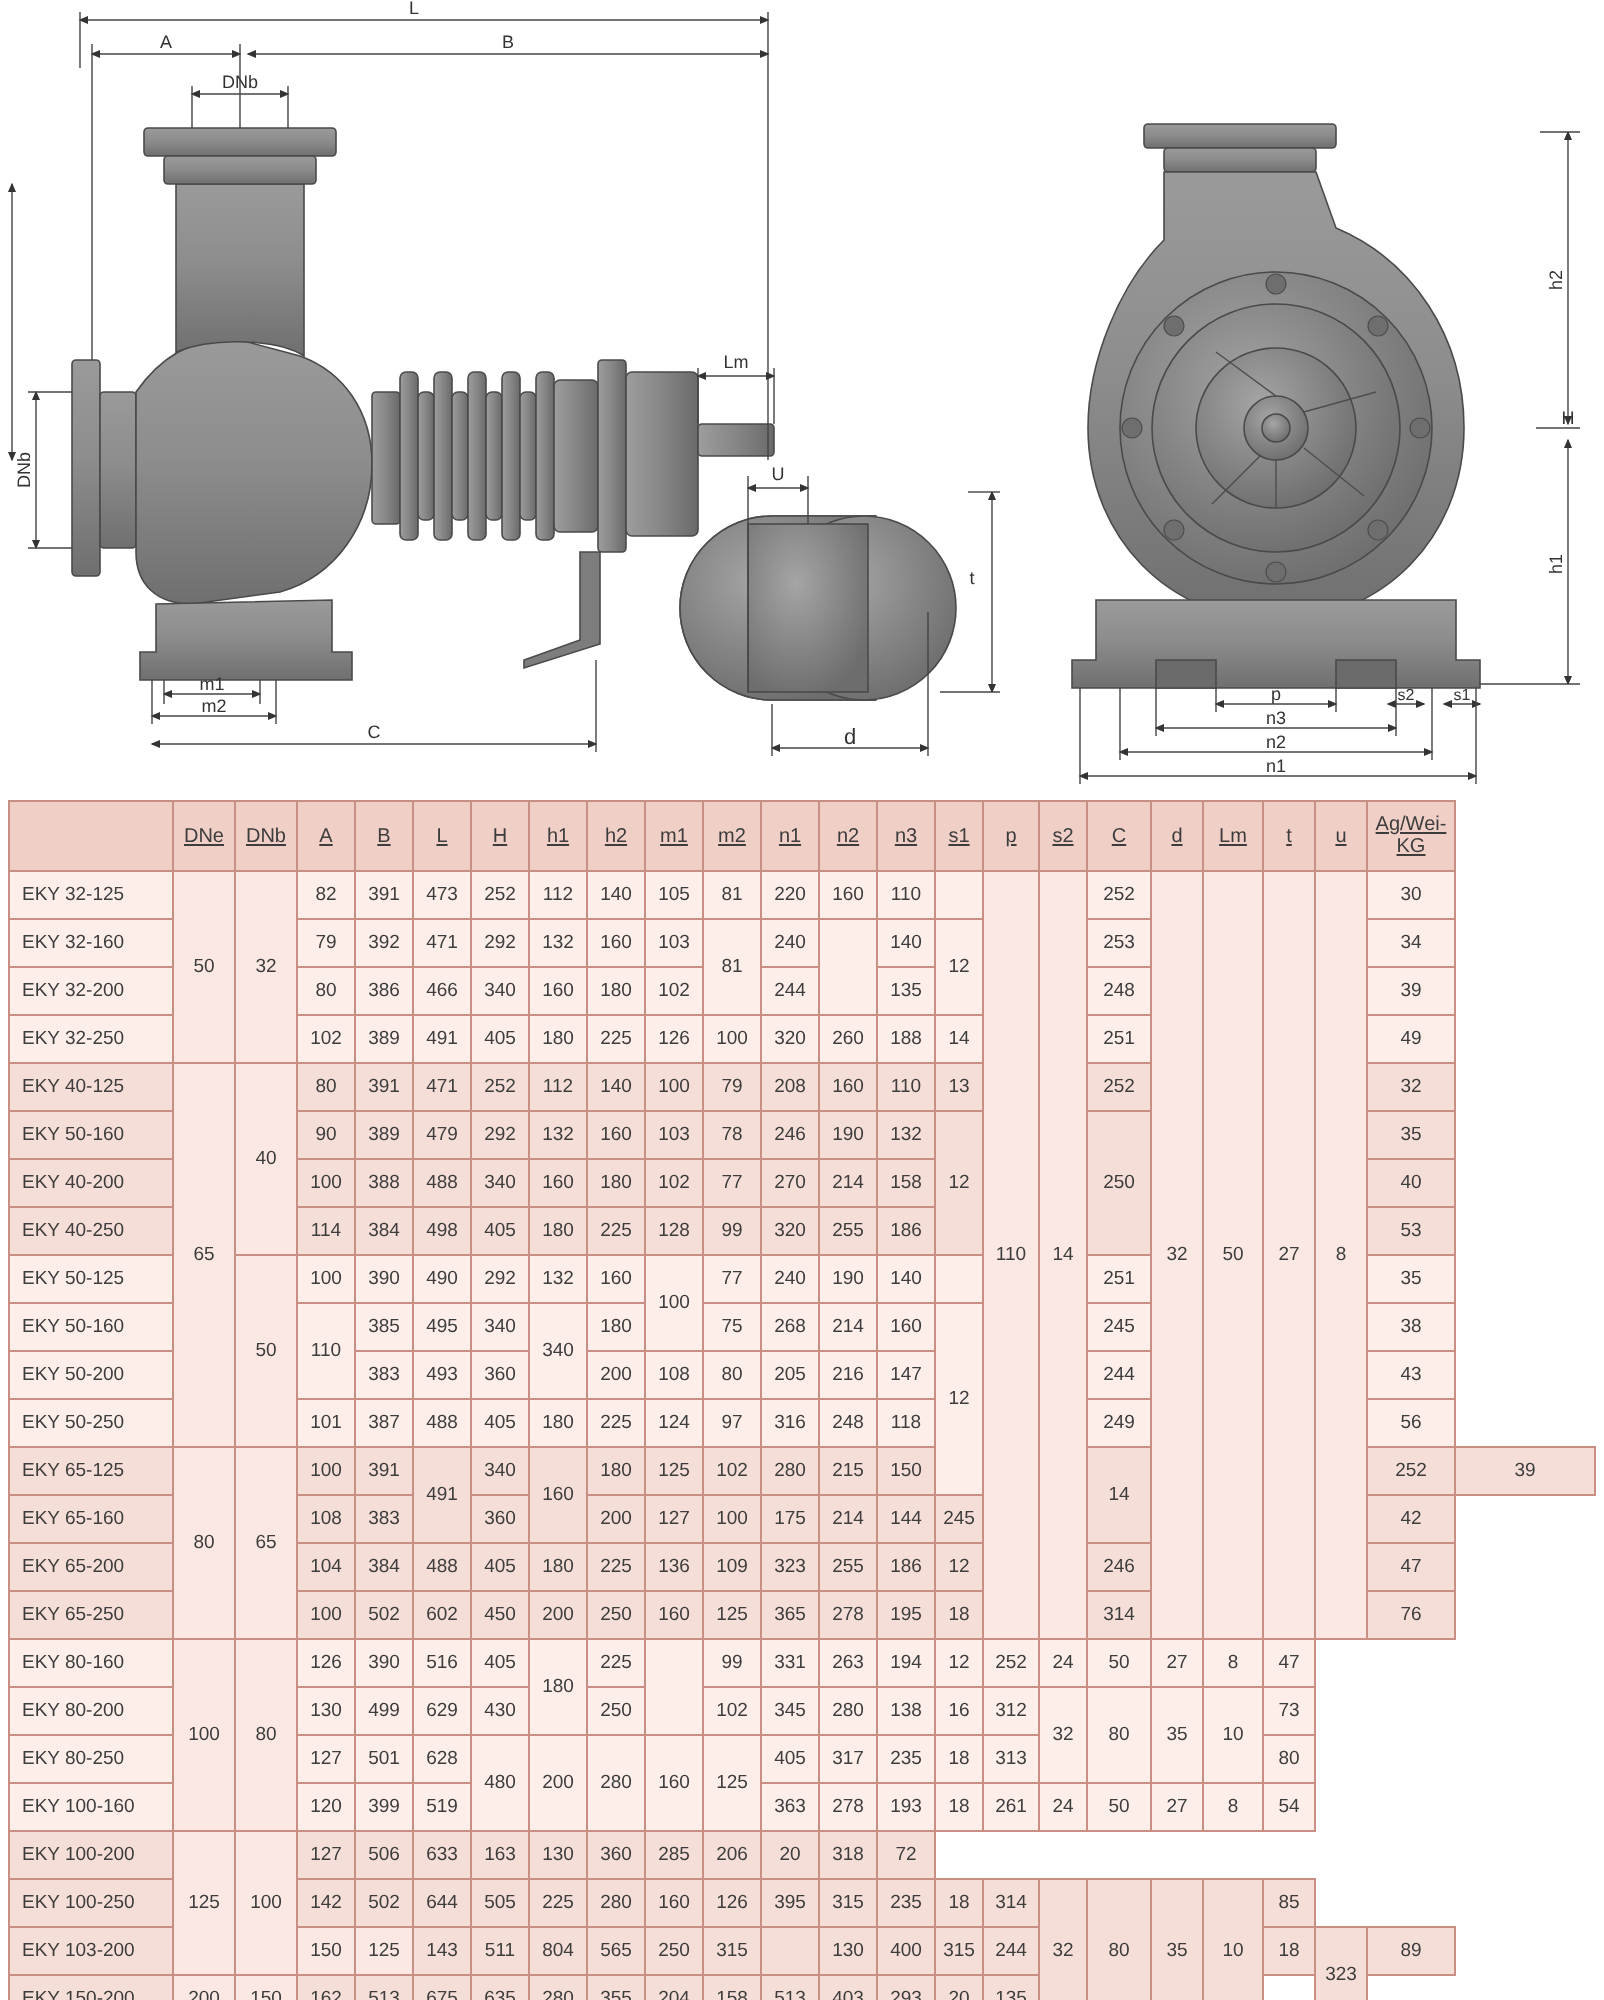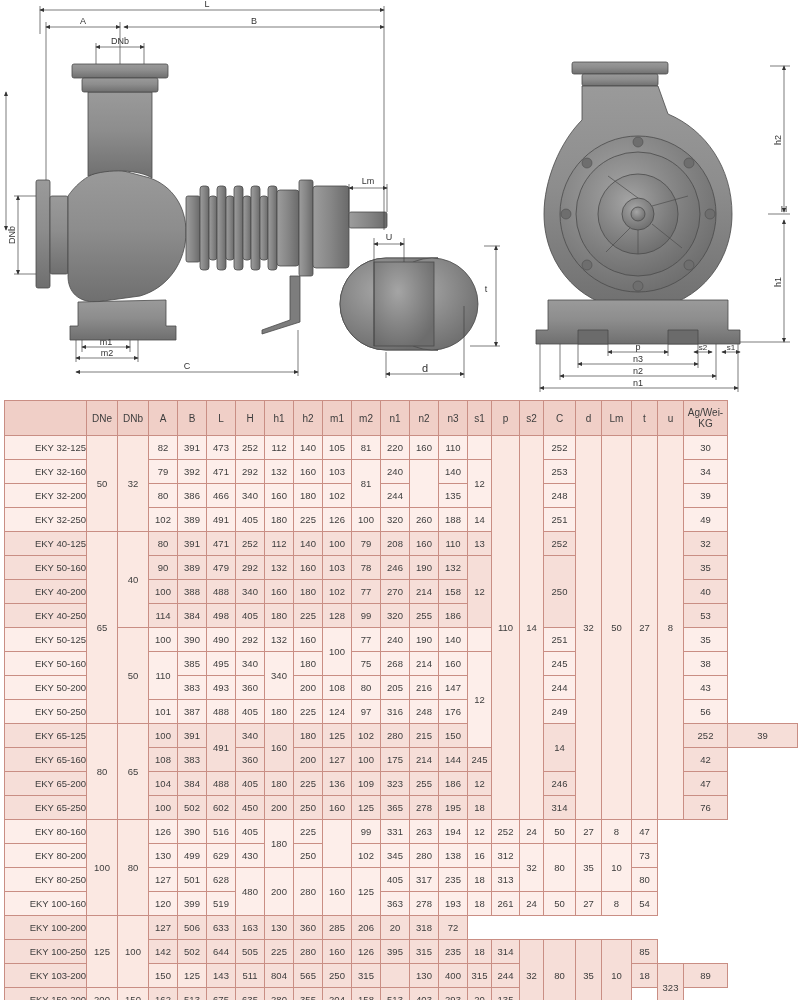--- a/index.html
+++ b/index.html
@@ -54,23 +54,24 @@
     padding: 0;
     height: 23px;
     line-height: 11px;
     background: #fdeeea;
   }
   table.spec thead th {
     background: #f0cfc7;
     font-weight: normal;
     height: 34px;
     font-size: 10px;
+    text-decoration: underline;
   }
   table.spec td.model {
-    text-align: right;
+    text-align: left;
     padding-left: 6px;
     font-size: 9.5px;
   }
   table.spec tr.g-a td { background: #fdeeea; }
   table.spec tr.g-b td { background: #f6ded8; }
   .grp { background: #fbe8e2 !important; }
   .thin { font-size: 9px; }
 </style>
 </head>
 <body>
@@ -538,21 +539,21 @@
           <td>101</td>
           <td>387</td>
           <td>488</td>
           <td>405</td>
           <td>180</td>
           <td>225</td>
           <td>124</td>
           <td>97</td>
           <td>316</td>
           <td>248</td>
-          <td>176</td>
+          <td>118</td>
           <td>249</td>
           <td>56</td>
         </tr>
 
         <tr class="g-b">
           <td class="model">EKY 65-125</td>
           <td class="grp" rowspan="4">80</td>
           <td class="grp" rowspan="4">65</td>
           <td>100</td>
           <td>391</td>

